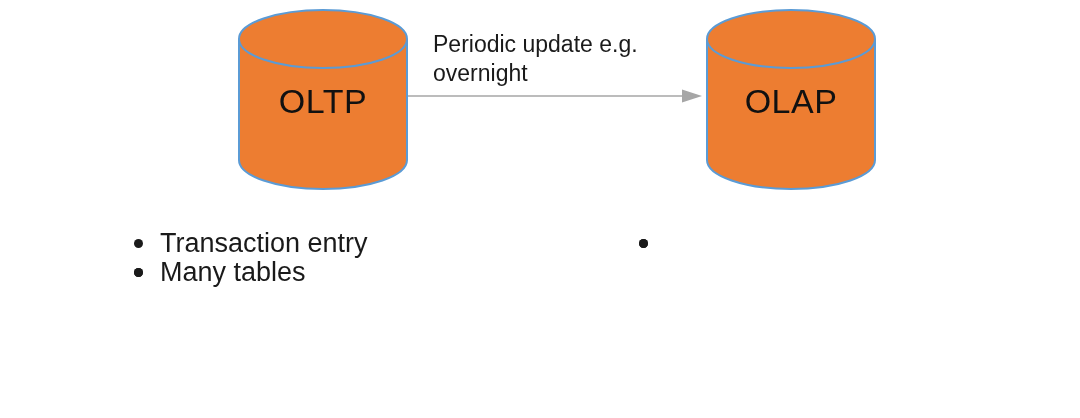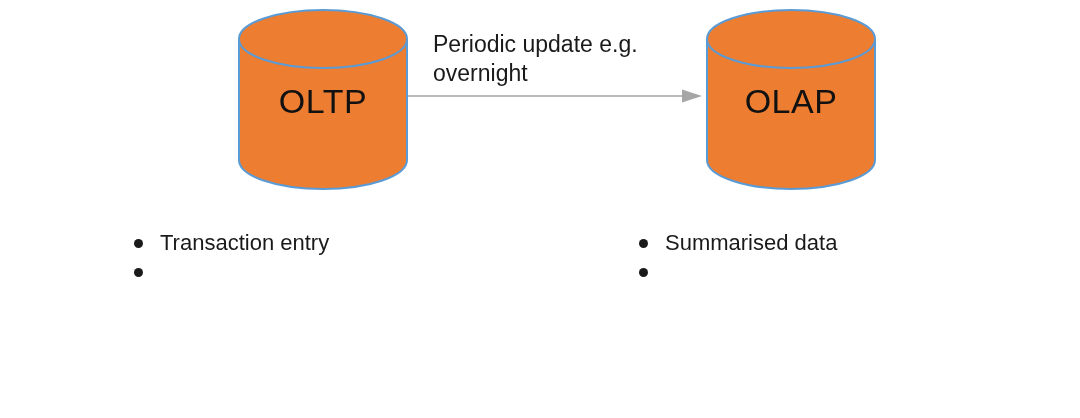--- a/index.html
+++ b/index.html
@@ -56,21 +56,21 @@
     line-height: 29px;
     color: #1a1a1a;
   }
   .bullet-list {
     position: absolute;
     top: 229px;
     width: 340px;
     margin: 0;
     padding: 0;
     list-style: none;
-    font-size: 22px;
+    font-size: 27px;
     line-height: 28.5px;
   }
   .list-left { left: 133px; }
   .list-right { left: 638px; }
   .bullet-list li {
     position: relative;
     padding-left: 27px;
     margin: 0;
   }
   .dot {
@@ -112,25 +112,28 @@
   <div class="arrow-label">Periodic update e.g. overnight</div>
 
   <ul class="bullet-list list-left">
     <li>
       <span class="dot"></span>
       <span>Transaction entry</span>
     </li>
     <li>
       <span class="dot"></span>
     </li>
+    <li>
+      <span class="dot"></span>
+      <span>Many tables</span>
+    </li>
   </ul>
 
   <ul class="bullet-list list-right">
     <li>
       <span class="dot"></span>
-      <span>Summarised data</span>
     </li>
     <li>
       <span class="dot"></span>
     </li>
   </ul>
 
 </div>
 
 </body></html>

